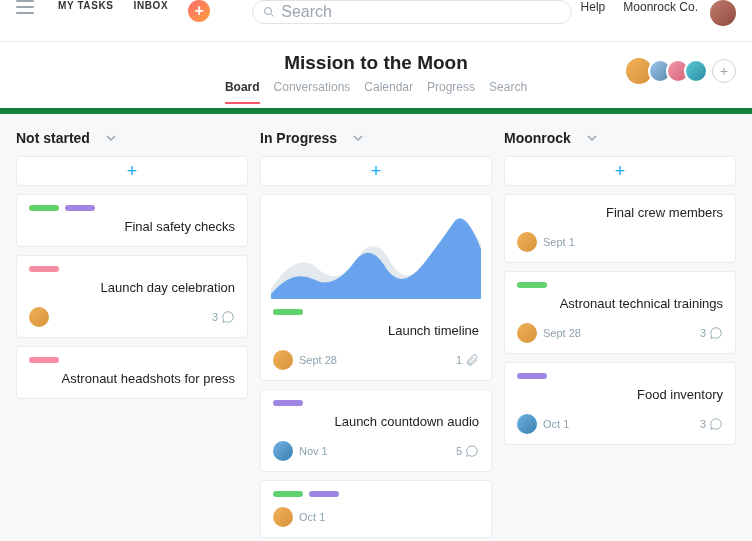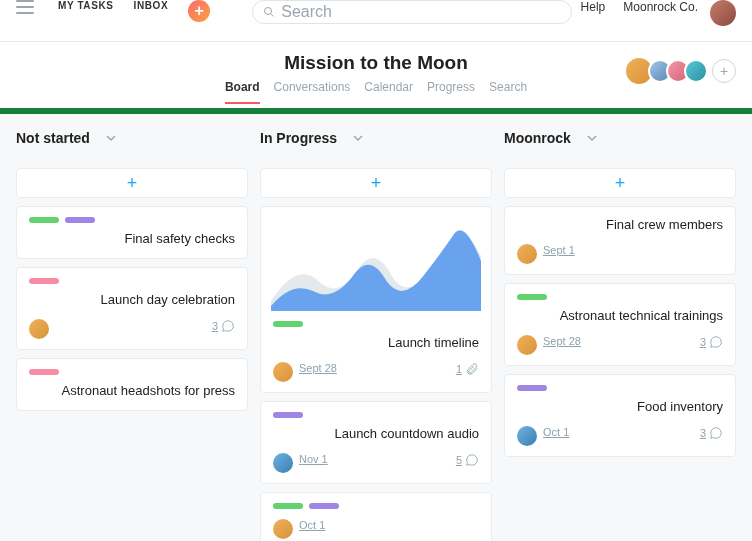--- a/index.html
+++ b/index.html
@@ -29,32 +29,32 @@
   .member { width: 24px; height: 24px; border-radius: 50%; margin-left: -6px; border: 2px solid #fff; }
   .member.m1 { background: linear-gradient(135deg,#f0b15a,#d8933a); width:30px; height:30px;}
   .member.m2 { background: linear-gradient(135deg,#9ec5e8,#5b89b0); }
   .member.m3 { background: linear-gradient(135deg,#f598a8,#d36478); }
   .member.m4 { background: linear-gradient(135deg,#5ac8d8,#2a8fa0); }
   .add-member { width: 24px; height: 24px; border-radius: 50%; border: 1px solid #d0d4d8; display: flex; align-items: center; justify-content: center; color: #9ca6af; font-size: 14px; margin-left: 4px; cursor: pointer; background:#fff;}
 
   
   .board { display: flex; gap: 12px; padding: 16px; }
   .col { flex: 1; min-width: 0; }
-  .col-head { font-size: 14px; font-weight: 600; color: #222; margin-bottom: 22px; display: flex; align-items: center; gap: 16px; cursor: pointer; }
+  .col-head { font-size: 14px; font-weight: 600; color: #222; margin-bottom: 10px; display: flex; align-items: center; gap: 16px; cursor: pointer; }
   .col-head svg { color: #9ca6af; }
   .add-card { background: #fff; border: 1px solid #e8ecee; border-radius: 4px; height: 30px; display: flex; align-items: center; justify-content: center; color: #14aaf5; font-size: 18px; font-weight: 400; cursor: pointer; margin-bottom: 8px; }
 
   .card { background: #fff; border: 1px solid #e8ecee; border-radius: 4px; padding: 10px 12px; margin-bottom: 8px; cursor: pointer; }
   .tags { display: flex; gap: 6px; margin-bottom: 8px; }
   .tag { width: 30px; height: 6px; border-radius: 3px; }
   .t-green { background: #62d26f; }
   .t-purple { background: #9e86e2; }
   .t-pink { background: #f58da5; }
   .card-title { font-size: 13px; color: #222; line-height: 1.3; text-align: right; }
-  .card-meta { display: flex; align-items: flex-start; margin-top: 10px; font-size: 11px; color: #8da3ae; text-decoration: underline; }
+  .card-meta { display: flex; align-items: center; margin-top: 10px; font-size: 11px; color: #8da3ae; }
   .ava { width: 20px; height: 20px; border-radius: 50%; margin-right: 6px; }
   .ava.orange { background: linear-gradient(135deg,#f0b15a,#d8933a); }
   .ava.blue { background: linear-gradient(135deg,#6fb3e0,#3a7fb3); }
   .meta-right { margin-left: auto; display: flex; align-items: center; gap: 3px; color:#8da3ae; }
   .chart-area { height: 90px; position: relative; margin: 4px -2px 10px -2px; }
   .chart-area svg { width: 100%; height: 100%; display: block; }
 </style>
 </head>
 <body>
 

